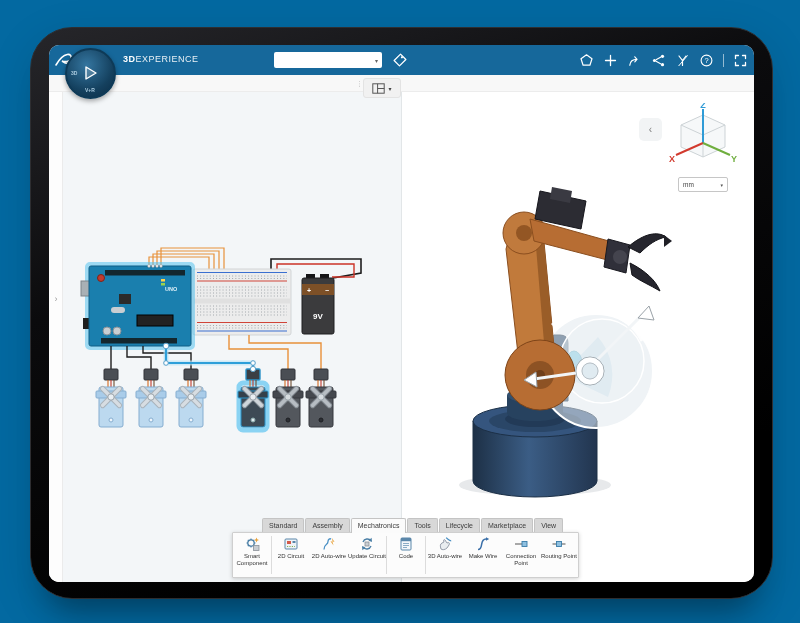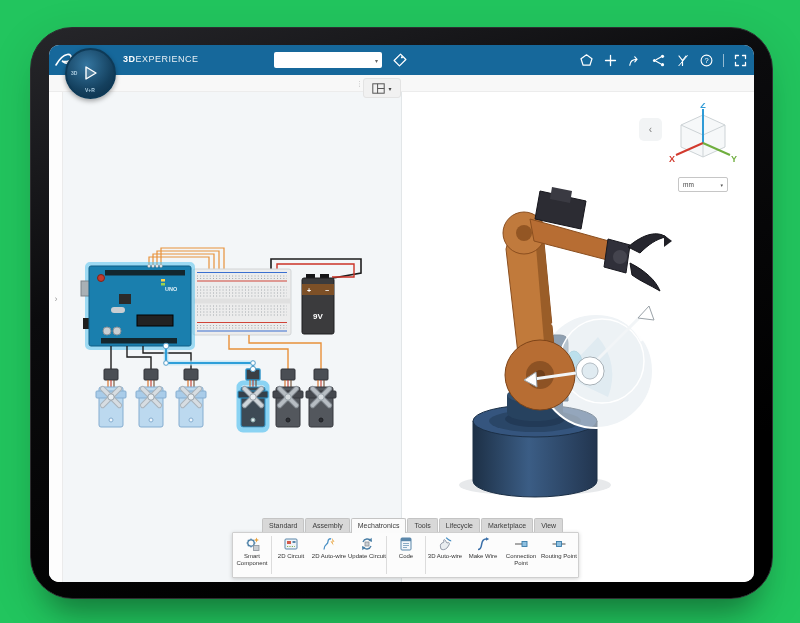--- a/index.html
+++ b/index.html
@@ -1,17 +1,17 @@
 <!DOCTYPE html>
 <html><head>
 <meta charset="utf-8">
 <title>3DEXPERIENCE</title>
 <style>
   html,body{margin:0;padding:0;background:#ffffff;}
-  .stage{position:relative;width:800px;height:623px;background:#22c55e;overflow:hidden;
+  .stage{position:relative;width:800px;height:623px;background:#0369a1;overflow:hidden;
          font-family:"Liberation Sans",sans-serif;}
   
   .tablet{position:absolute;left:30px;top:27px;width:741px;height:570px;border-radius:42px;
           background:linear-gradient(160deg,#26262a,#0b0b0d 35%,#000 80%);
           border:1px solid #2e2e31;
           box-shadow:0 30px 30px -18px rgba(0,0,0,.32), 0 12px 45px rgba(0,0,0,.12);}
   .screen{position:absolute;left:18px;top:17px;width:705px;height:537px;border-radius:10px;
           background:#ffffff;overflow:hidden;}
   
   .topbar{position:absolute;left:0;top:0;right:0;height:30px;background:#16689b;z-index:8;}

